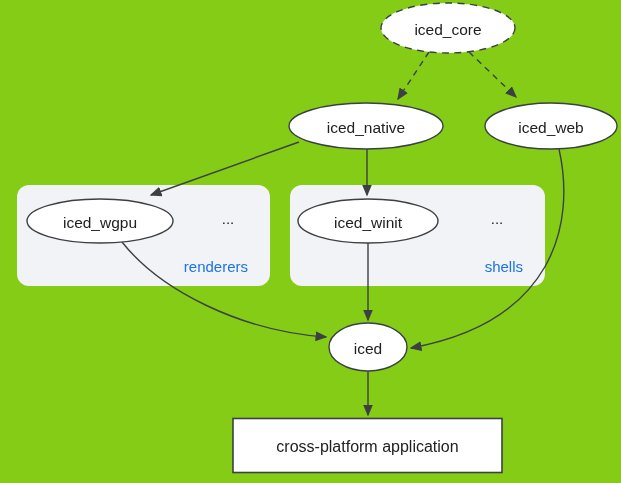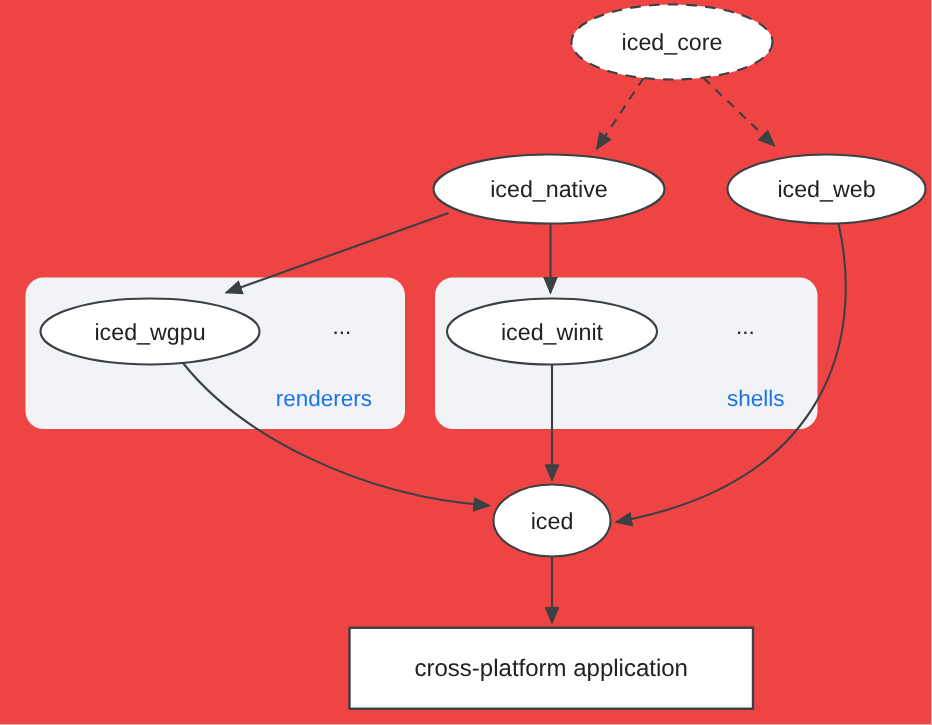--- a/index.html
+++ b/index.html
@@ -4,21 +4,21 @@
 <style>
   html, body {
     margin: 0;
     padding: 0;
     background: #ffffff;
   }
   .stage {
     position: relative;
     width: 621px;
     height: 483px;
-    background: #ef4444;
+    background: #84cc16;
     font-family: "Liberation Sans", sans-serif;
   }
   svg { display: block; }
 
   .group-box {
     fill: #f1f3f6;
     stroke: none;
   }
   .node-ellipse {
     fill: #ffffff;

